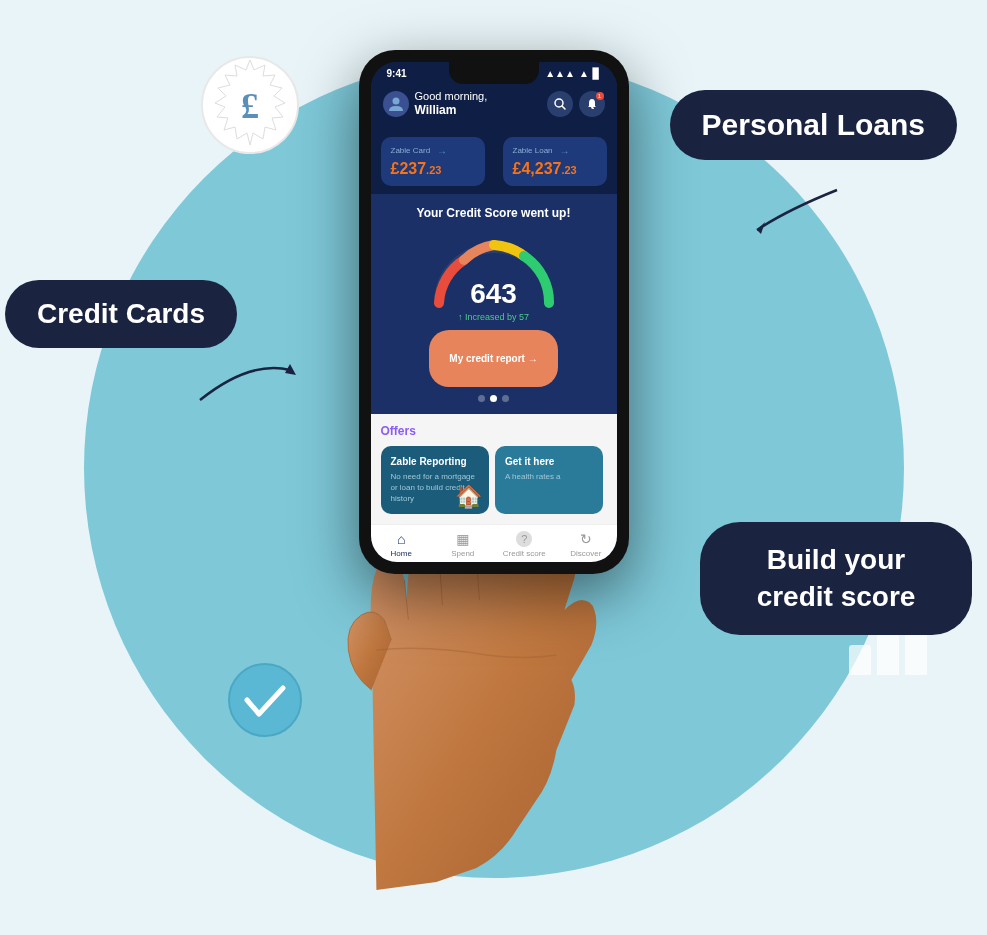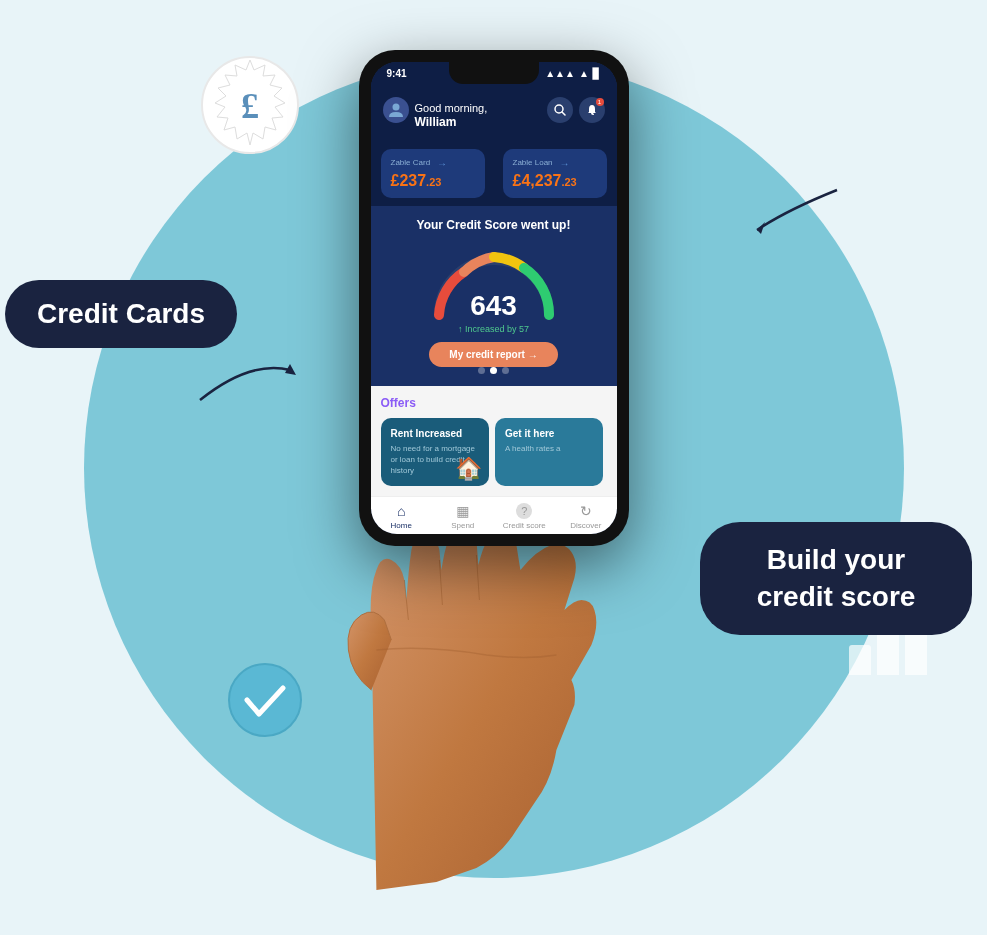--- a/index.html
+++ b/index.html
@@ -171,21 +171,20 @@
       align-items: center;
       justify-content: center;
       color: #aac4e8;
       font-size: 14px;
     }
 
     .greeting-text {
       color: white;
       font-size: 11px;
       line-height: 1.3;
-      margin-top: 12px;
     }
 
     .greeting-text .name {
       font-weight: 700;
       font-size: 12px;
     }
 
     .header-icons {
       display: flex;
       gap: 6px;
@@ -296,24 +295,25 @@
       font-size: 9px;
       color: #4fc98e;
       margin-bottom: 8px;
     }
 
     .credit-report-btn {
       background: #e8845c;
       color: white;
       border: none;
       border-radius: 20px;
-      padding: 7px 20px;
+      padding: 23px 20px;
       font-size: 10px;
       font-weight: 600;
       cursor: pointer;
+      margin-bottom: 8px;
     }
 
     .dots-row {
       display: flex;
       justify-content: center;
       gap: 5px;
       margin-bottom: 4px;
     }
 
     .dot {
@@ -448,20 +448,23 @@
       <polyline points="22,40 34,54 58,28" fill="none" stroke="white" stroke-width="5" stroke-linecap="round" stroke-linejoin="round"></polyline>
     </svg>
   </div>
 
   <div class="bar-chart-deco">
     <div class="bar" style="width:22px; height:30px;"></div>
     <div class="bar" style="width:22px; height:45px;"></div>
     <div class="bar" style="width:22px; height:62px;"></div>
   </div>
 
+  <div class="label-bubble personal-loans">
+    <span>Personal Loans</span>
+  </div>
 
   <div class="label-bubble credit-cards">
     <span>Credit Cards</span>
   </div>
 
   <div class="label-bubble build-credit">
     <span>Build your credit score</span>
   </div>
 
   <svg class="arrow-svg" style="left:190px; top:340px; width:120px; height:80px;" viewBox="0 0 120 80">
@@ -568,21 +571,21 @@
             <div class="dot"></div>
             <div class="dot active"></div>
             <div class="dot"></div>
           </div>
         </div>
 
         <div class="offers-section">
           <div class="offers-title">Offers</div>
           <div class="offers-cards">
             <div class="offer-card">
-              <div class="offer-card-title">Rent Increased</div>
+              <div class="offer-card-title">Zable Reporting</div>
               <div class="offer-card-desc">No need for a mortgage or loan to build credit history</div>
               <div class="offer-card-icon">🏠</div>
             </div>
             <div class="offer-card light">
               <div class="offer-card-title">Get it here</div>
               <div class="offer-card-desc">A health rates a</div>
             </div>
           </div>
         </div>
 

